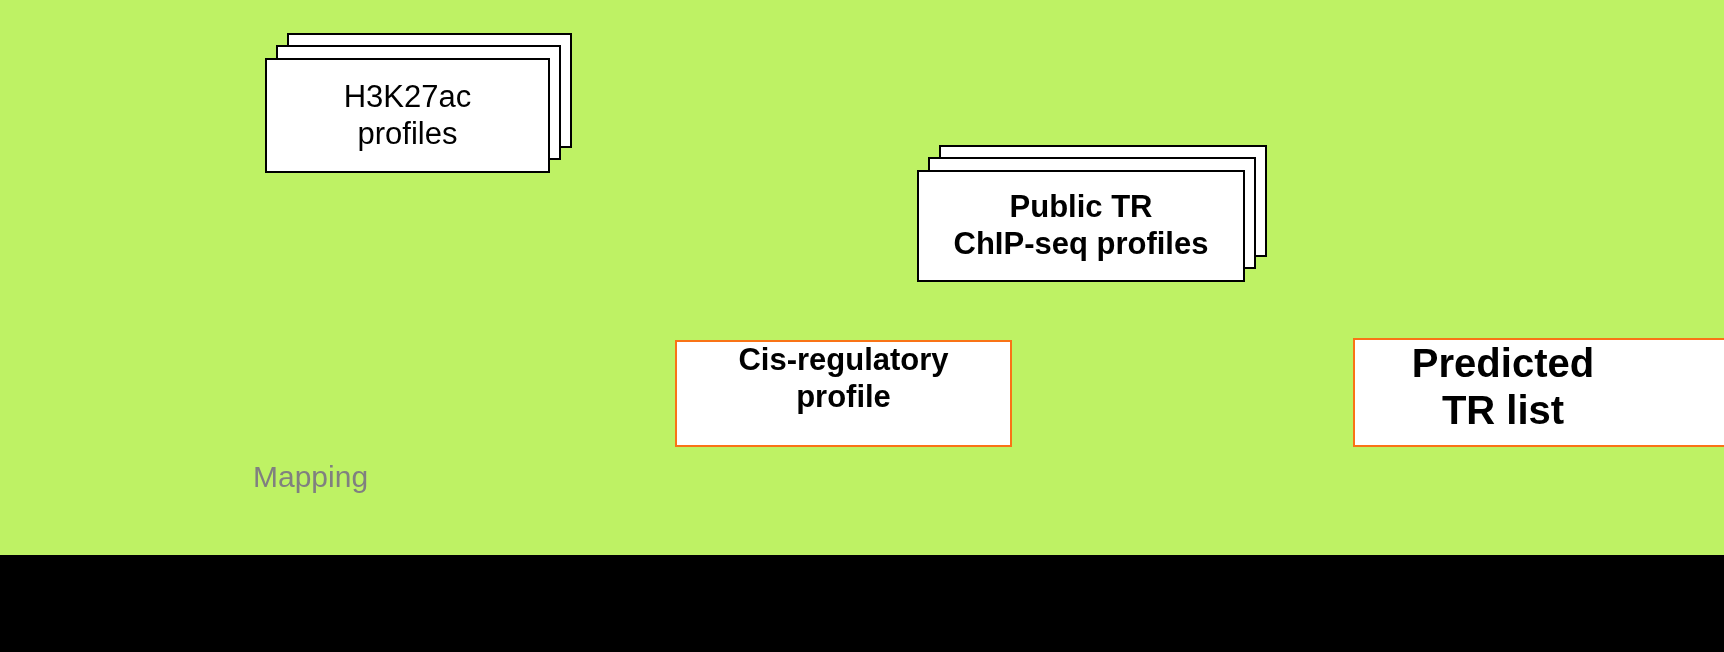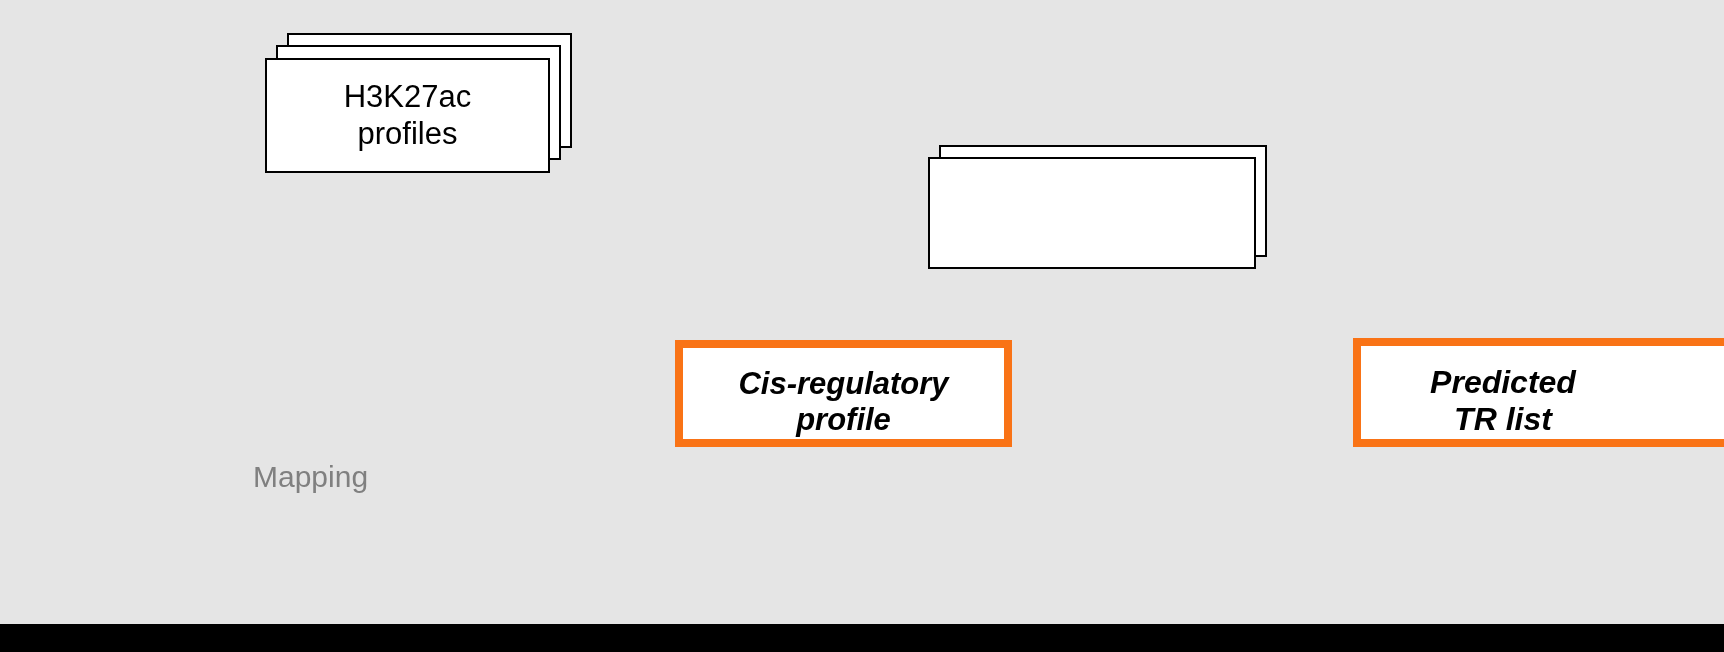--- a/index.html
+++ b/index.html
@@ -7,22 +7,22 @@
     margin: 0;
     padding: 0;
     background: #000000;
   }
   body {
     font-family: "Liberation Sans", sans-serif;
   }
   #canvas {
     position: relative;
     width: 1724px;
-    height: 624px;
-    background: #e5e5e5;
+    height: 555px;
+    background: #bef264;
     overflow: hidden;
   }
 
   
   .stack {
     position: absolute;
   }
   .stack .sheet {
     position: absolute;
     background: #ffffff;
@@ -40,27 +40,26 @@
     display: flex;
     align-items: center;
     justify-content: center;
     text-align: center;
   }
 
   
   .box {
     position: absolute;
     background: #ffffff;
-    border: 8px solid #f97316;
+    border: 2px solid #f97316;
     box-sizing: border-box;
     display: flex;
-    align-items: flex-end;
+    align-items: flex-start;
     justify-content: center;
     text-align: center;
-    font-style: italic;
   }
 
   .label-text {
     color: #000000;
     line-height: 1.18;
     white-space: pre-line;
     padding: 0 6px;
   }
   .weight-regular { font-weight: 400; }
   .weight-bold    { font-weight: 700; }
@@ -85,27 +84,31 @@
     <div class="sheet front" style="left:0px; top:25px; width:285px; height:115px;">
       <span class="label-text weight-regular" style="font-size:31px;">H3K27ac
 profiles</span>
     </div>
   </div>
 
 
   <div class="stack" style="left:917px; top:145px; width:355px; height:140px;">
     <div class="sheet back2" style="left:22px; top:0px; width:328px; height:112px;"></div>
     <div class="sheet back1" style="left:11px; top:12px; width:328px; height:112px;"></div>
+    <div class="sheet front" style="left:0px; top:25px; width:328px; height:112px;">
+      <span class="label-text weight-bold" style="font-size:31px;">Public  TR
+ChIP-seq profiles</span>
+    </div>
   </div>
 
   <div class="box" style="left:675px; top:340px; width:337px; height:107px;">
     <span class="label-text weight-bold" style="font-size:31px;">Cis-regulatory
 profile</span>
   </div>
 
   <div class="box" style="left:1353px; top:338px; width:410px; height:109px;">
-    <span class="label-text weight-bold" style="font-size:32px; transform:translateX(-55px);">Predicted
+    <span class="label-text weight-bold" style="font-size:40px; transform:translateX(-55px);">Predicted
 TR list</span>
   </div>
 
   <div class="stage-label" style="left:253px; top:462px; font-size:30px;">Mapping</div>
 
 </div>
 
 </body></html>

